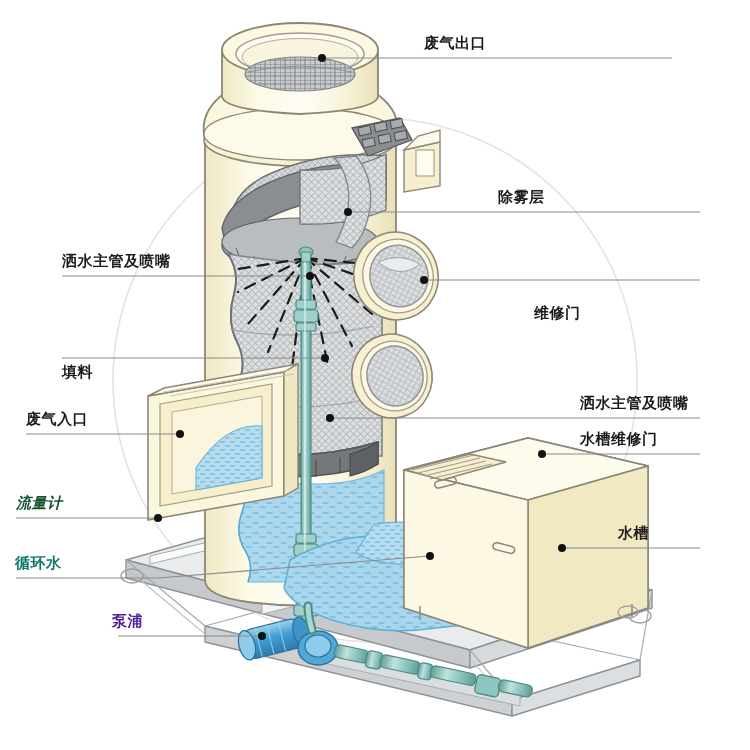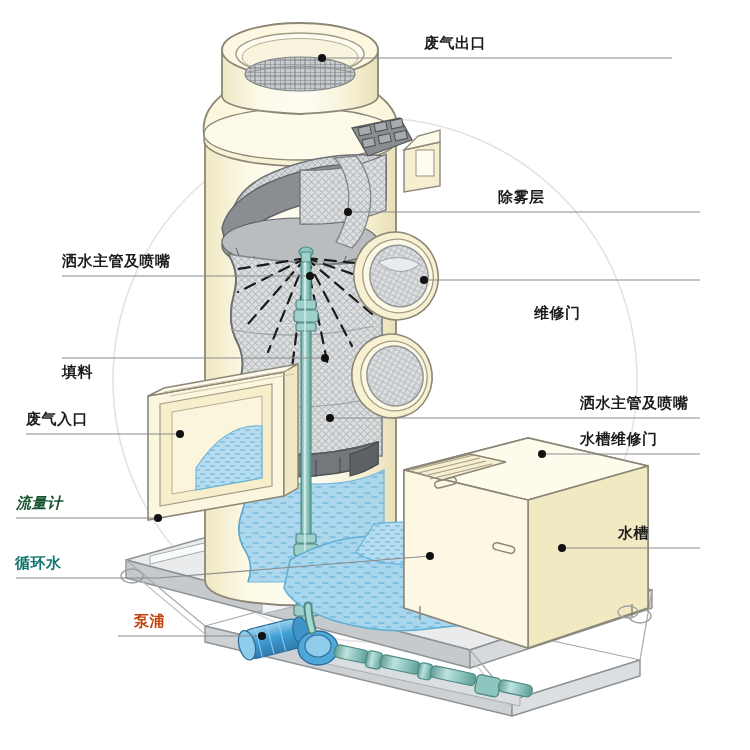--- a/index.html
+++ b/index.html
@@ -329,16 +329,16 @@
       <div class="lbl" style="left: 498px; top: 190px; color: rgb(27, 27, 27);">除雾层</div>
       <div class="lbl" style="left: 62px; top: 254px; color: rgb(27, 27, 27);">洒水主管及喷嘴</div>
       <div class="lbl" style="left: 534px; top: 258px; color: rgb(27, 27, 27); margin-top: 48px;">维修门</div>
       <div class="lbl" style="left: 62px; top: 336px; color: rgb(27, 27, 27); margin-top: 29px;">填料</div>
       <div class="lbl" style="left: 580px; top: 396px; color: rgb(27, 27, 27);">洒水主管及喷嘴</div>
       <div class="lbl" style="left: 26px; top: 412px; color: rgb(27, 27, 27);">废气入口</div>
       <div class="lbl" style="left: 580px; top: 432px; color: rgb(27, 27, 27);">水槽维修门</div>
       <div class="lbl" style="left: 16px; top: 496px; color: #14532d; font-style: italic;">流量计</div>
       <div class="lbl" style="left: 618px; top: 526px; color: rgb(27, 27, 27);">水槽</div>
       <div class="lbl" style="left: 15px; top: 556px; color: #0f766e;">循环水</div>
-      <div class="lbl" style="left: 134px; top: 614px; color: #c2410c;">泵浦</div>
+      <div class="lbl" style="left: 112px; top: 614px; color: #4c1d95;">泵浦</div>
     </div>
 
 </div>
 
 </body></html>

